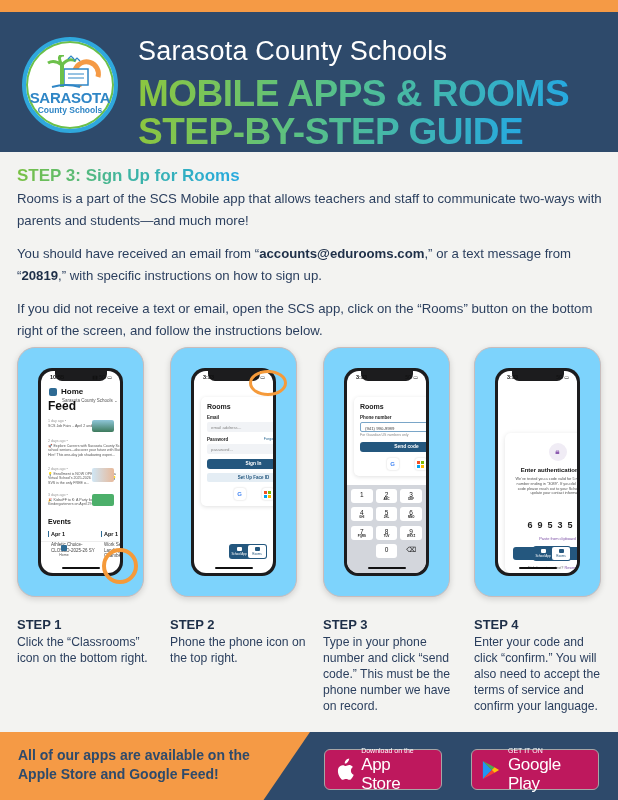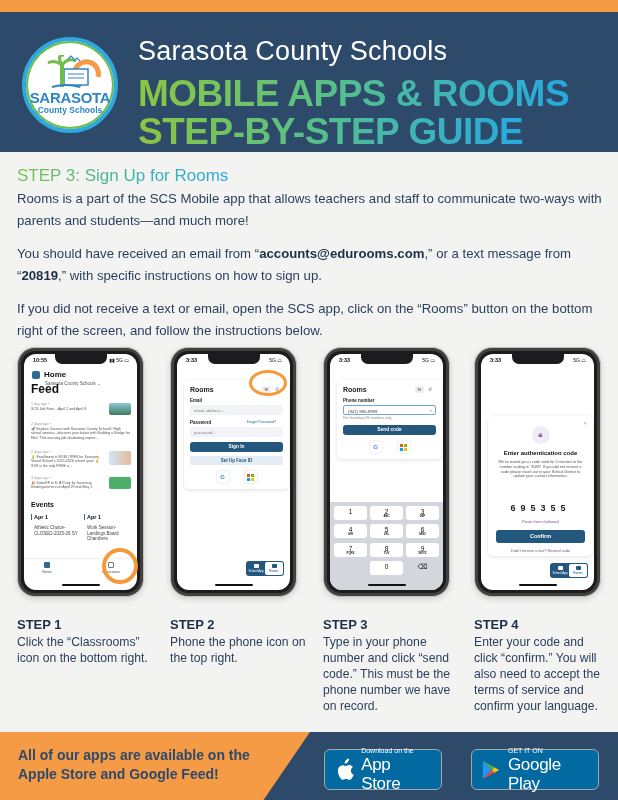--- a/index.html
+++ b/index.html
@@ -44,35 +44,35 @@
     letter-spacing: -0.5px; line-height: 40px;
     background: linear-gradient(90deg, #8cc63f 0%, #56c08a 45%, #26a9e0 100%);
     -webkit-background-clip: text; background-clip: text; color: transparent;
   }
   .header-title.l1 { top: 62px; }
   .header-title.l2 { top: 100px; }
 
   
   .intro { position: absolute; left: 17px; top: 166px; width: 590px; }
   .step-title {
-    font-size: 17px; font-weight: normal; line-height: 20px;
+    font-size: 17px; font-weight: bold; line-height: 20px;
     background: linear-gradient(90deg, #7ac143 0%, #3db4a4 50%, #26a9e0 100%);
     -webkit-background-clip: text; background-clip: text; color: transparent;
     display: inline-block;
   }
   .para { font-size: 13.2px; line-height: 22px; color: #2b3f5e; margin-top: 2px; }
   .para + .para { margin-top: 11px; }
   .para b { font-weight: bold; color: #1e2f48; }
 
   
   .phone {
     position: absolute; top: 347px; width: 127px; height: 250px;
-    border-radius: 18px; background: #404040;
+    border-radius: 18px; background: #7dd3fc;
     border: 1px solid #c8bcbc;
-    padding: 3px;
+    padding: 20px;
     box-shadow: 0 2px 6px rgba(0,0,0,0.15);
   }
   .phone-inner {
     width: 100%; height: 100%; background: #1c1c1e; border-radius: 14px; padding: 3px;
   }
   .screen {
     position: relative; width: 100%; height: 100%; background: #fff; border-radius: 12px; overflow: hidden;
     font-size: 5px; color: #333;
   }
   .notch { position: absolute; left: 50%; top: 0; transform: translateX(-50%); width: 52px; height: 10px; background: #1c1c1e; border-radius: 0 0 7px 7px; }
@@ -140,21 +140,21 @@
   .step-num { font-weight: bold; font-size: 13px; color: #1e2f48; margin-bottom: 1px; }
 
   
   .footer { position: absolute; left: 0; top: 732px; width: 618px; height: 68px; background: #2e4a6b; }
   .footer-orange {
     position: absolute; left: 0; top: 0; width: 310px; height: 68px; background: #f59a45;
     clip-path: polygon(0 0, 100% 0, 85% 100%, 0 100%);
   }
   .footer-text { position: absolute; left: 18px; top: 14px; font-size: 14px; font-weight: bold; line-height: 19px; color: #2e4a6b; }
   .store-badge {
-    position: absolute; top: 17px; height: 41px; background: #0369a1; border: 1px solid #a6a6a6; border-radius: 6px;
+    position: absolute; top: 17px; height: 41px; background: #be185d; border: 1px solid #a6a6a6; border-radius: 6px;
     color: #fff; display: flex; align-items: center; padding: 0 10px;
   }
   .badge-small { font-size: 7px; line-height: 8px; display: block; }
   .badge-big { font-size: 17px; line-height: 19px; display: block; letter-spacing: -0.3px; }
 </style>
 </head>
 <body>
 
 <div class="top-stripe"></div>
 <div class="header">

